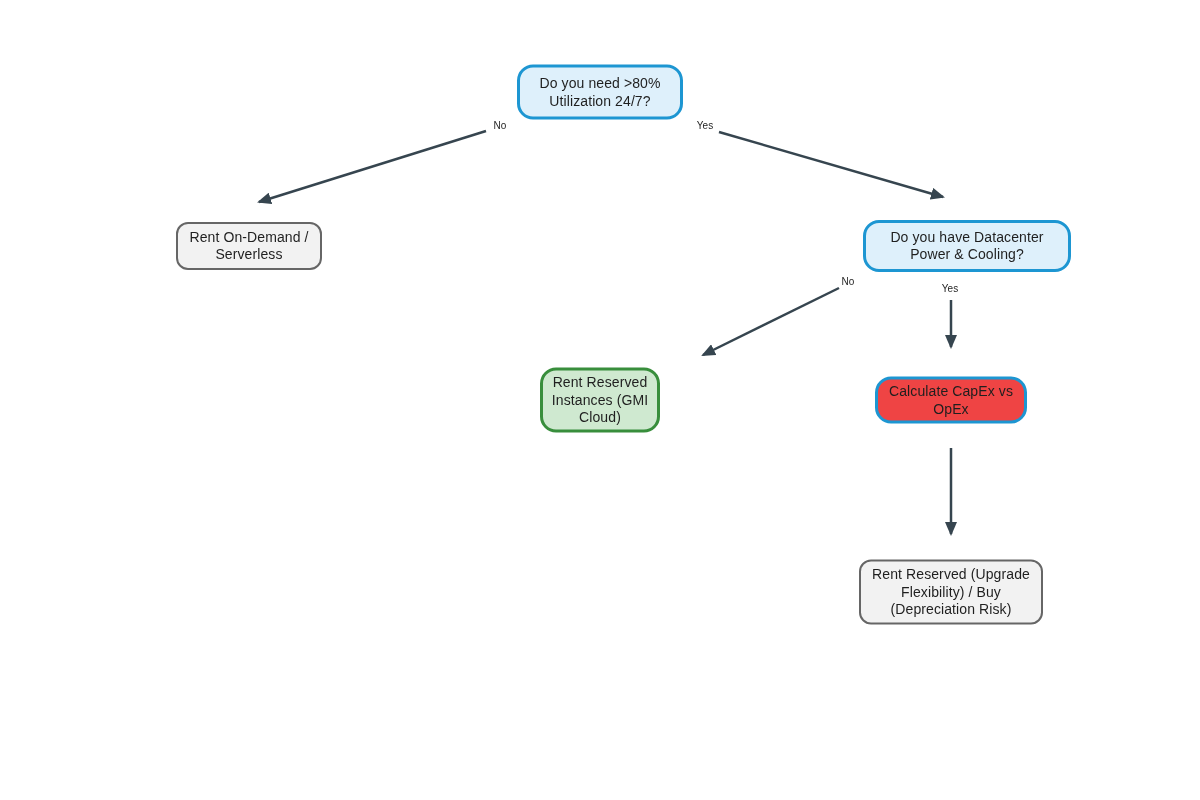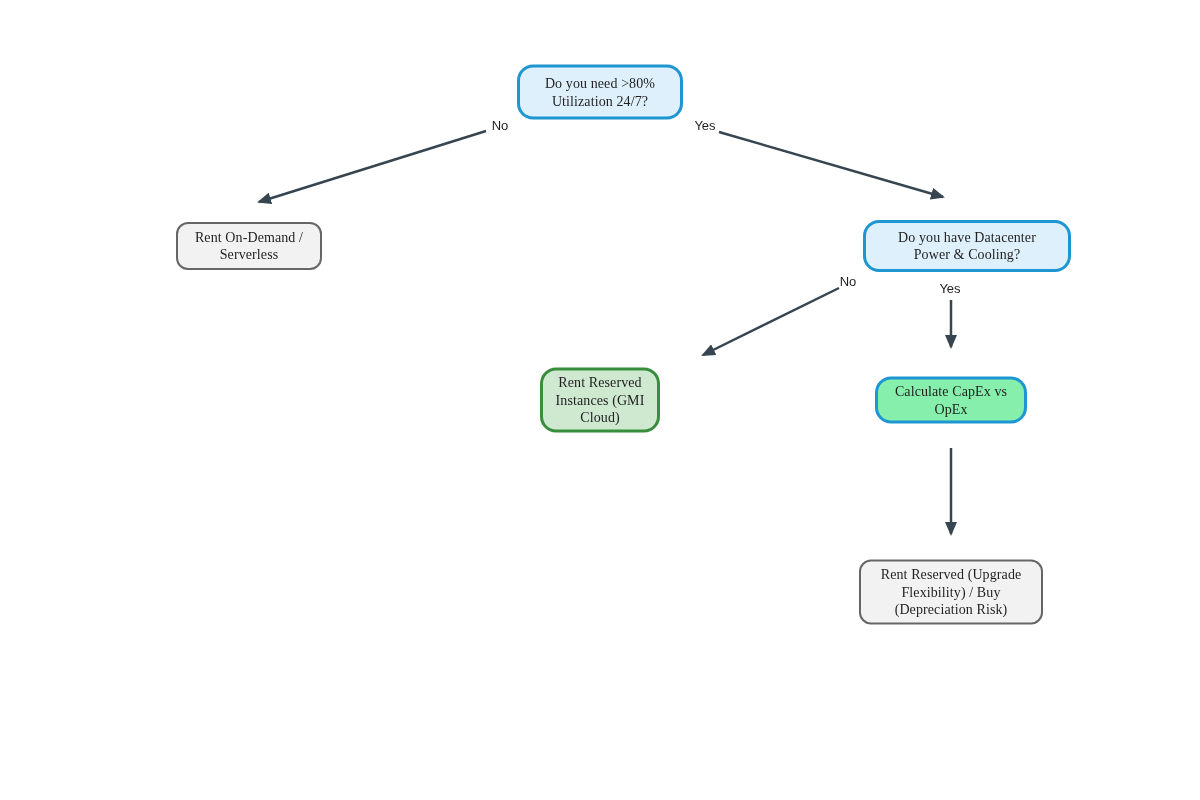--- a/index.html
+++ b/index.html
@@ -15,22 +15,21 @@
   svg.edges { position: absolute; left: 0; top: 0; }
 
   .node {
     position: absolute;
     transform: translate(-50%, -50%);
     display: flex;
     align-items: center;
     justify-content: center;
     text-align: center;
     box-sizing: border-box;
-    padding: 2px 12px;
-    font-family: Liberation Serif, serif;
+    padding: 2px 3px;
   }
   .node-label {
     white-space: pre-line;
     font-size: 14px;
     line-height: 17.5px;
     letter-spacing: 0.1px;
   }
   .node--blue  { border: 3px solid #1d96d2; background: #def0fb; border-radius: 16px; }
   .node--green { border: 3px solid #388e3c; background: #cfe9d0; border-radius: 16px; }
   .node--gray  { border: 2px solid #666666; background: #f2f2f2; border-radius: 12px; }
@@ -39,21 +38,21 @@
   #n0 { left: 600px; top: 92px;  width: 166px; height: 55px; }
   #n1 { left: 249px; top: 246px; width: 146px; height: 48px; }
   #n2 { left: 951px; top: 246px; width: 208px; height: 52px; margin-left: 16px; }
   #n3 { left: 600px; top: 400px; width: 120px; height: 65px; }
   #n4 { left: 951px; top: 400px; width: 152px; height: 47px; }
   #n5 { left: 951px; top: 592px; width: 184px; height: 65px; }
 
   .edge-label {
     position: absolute;
     transform: translate(-50%, -50%);
-    font-size: 13px;
+    font-size: 10px;
     color: #1f1f1f;
     background: transparent;
   }
   #el0 { left: 500px; top: 125px; }
   #el1 { left: 705px; top: 125px; }
   #el2 { left: 848px; top: 281px; }
   #el3 { left: 950px; top: 288px; }
 
   .edge-line { stroke: #36454f; stroke-width: 2.5; }
   .arrowhead { fill: #36454f; }
@@ -90,21 +89,21 @@
     <span class="node-label">Do you have Datacenter
 Power &amp; Cooling?</span>
   </div>
 
   <div id="n3" class="node node--green" style="background: rgb(207, 233, 208); border-color: rgb(56, 142, 60);">
     <span class="node-label">Rent Reserved
 Instances (GMI
 Cloud)</span>
   </div>
 
-  <div id="n4" class="node node--blue" style="background: #86efac; border-color: rgb(29, 150, 210);">
+  <div id="n4" class="node node--blue" style="background: #ef4444; border-color: rgb(29, 150, 210);">
     <span class="node-label">Calculate CapEx vs
 OpEx</span>
   </div>
 
   <div id="n5" class="node node--gray" style="background: rgb(242, 242, 242); border-color: rgb(102, 102, 102);">
     <span class="node-label">Rent Reserved (Upgrade
 Flexibility) / Buy
 (Depreciation Risk)</span>
   </div>
 

